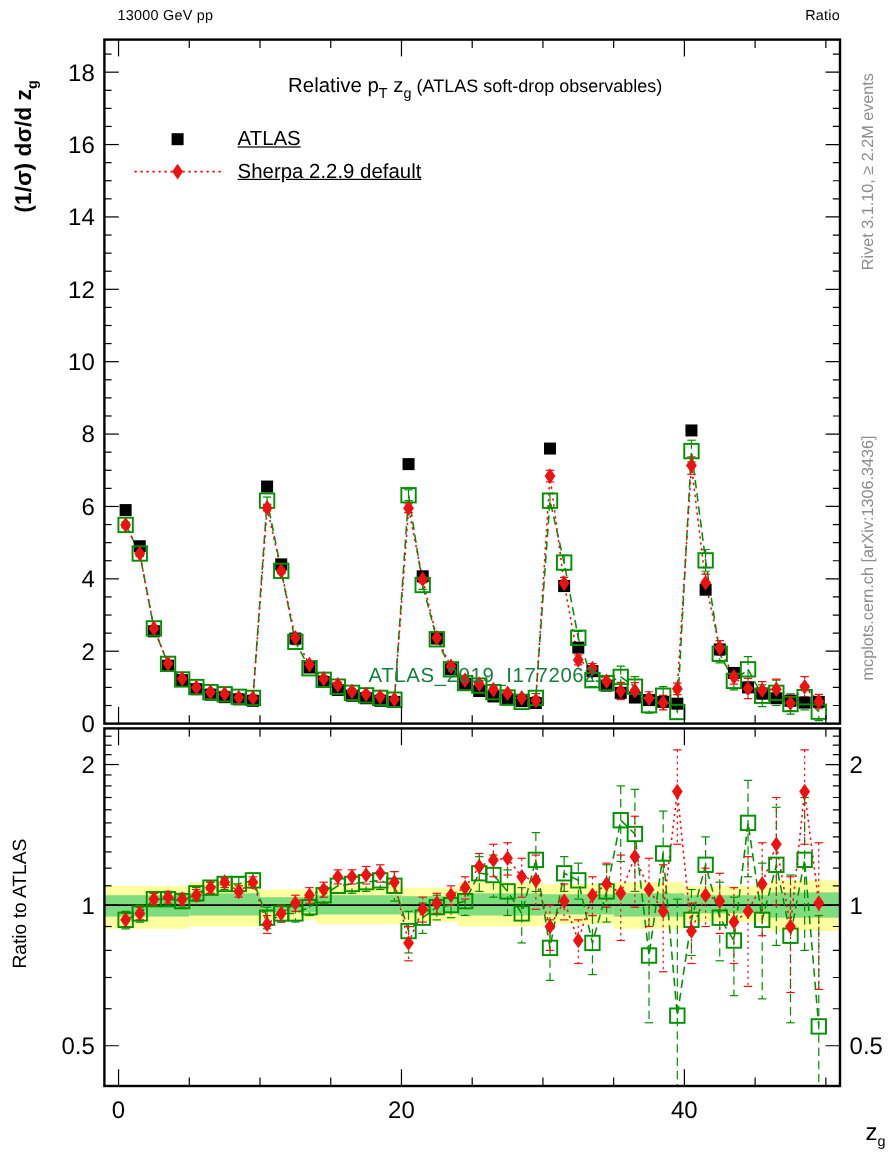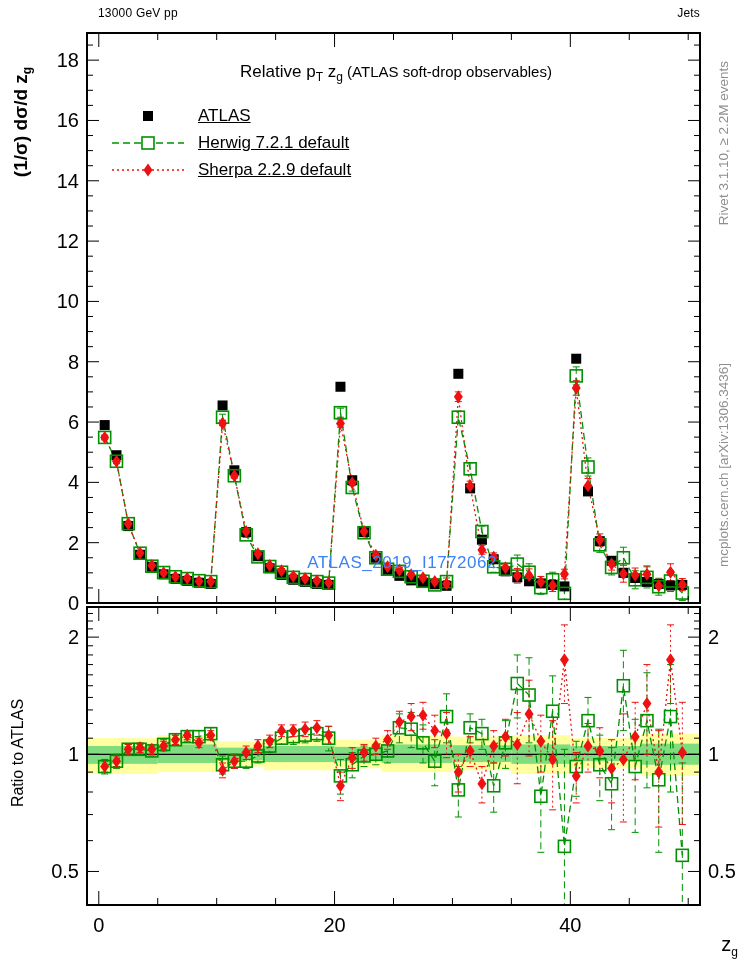--- a/index.html
+++ b/index.html
@@ -9,21 +9,21 @@
   }
   .abs{position:absolute;white-space:nowrap;}
   .hdr{font-size:12px;letter-spacing:0.2px;}
   .panel-title{font-size:17px;}
   .panel-title .paren{font-size:15px;}
   .panel-title sub, .axis-x-label sub, .rot sub {font-size:12px;}
   .legend{position:absolute;left:108px;top:102px;text-decoration:underline;}
   .legend-row{display:flex;align-items:center;height:27px;}
   .legend-row svg{display:block;margin-right:10px;}
   .legend-label{font-size:17px;}
-  .watermark{font-size:17px;color:#3b82f6;letter-spacing:0.5px;transform:translate(-50%,-50%);}
+  .watermark{font-size:17px;color:#15803d;letter-spacing:0.5px;transform:translate(-50%,-50%);}
   .rot{transform:translate(-50%,-50%) rotate(-90deg);}
   .ytitle-main{font-size:19px;font-weight:bold;}
   .ytitle-ratio{font-size:16px;}
   .note{font-size:13.5px;color:#8e8e8e;}
   .axis-x-label{font-size:20px;transform:translateX(-100%);}
   svg text{font-family:"Liberation Sans","DejaVu Sans",sans-serif;}
 </style>
 </head>
 <body>
 
@@ -1096,46 +1096,35 @@
         <text x="708" y="761.2838375061274" text-anchor="start">1</text>
         <text x="79" y="878.4537606340064" text-anchor="end">0.5</text>
         <text x="708" y="878.4537606340064" text-anchor="start">0.5</text>
         <text x="98.78846153846153" y="932" text-anchor="middle">0</text>
         <text x="334.5576923076923" y="932" text-anchor="middle">20</text>
         <text x="570.3269230769231" y="932" text-anchor="middle">40</text>
       </g>
     </svg>
 
   <div class="abs hdr" style="left:98px;top:6px">13000 GeV pp</div>
-  <div class="abs hdr" style="left:700px;top:6px;transform:translateX(-100%)">Jets</div>
+  <div class="abs hdr" style="left:700px;top:6px;transform:translateX(-100%)">Ratio</div>
 
   <div class="abs panel-title" style="left:396px;top:62px;transform:translateX(-50%)">
     <span>Relative p</span><sub>T</sub><span> z</span><sub>g</sub><span class="paren"> (ATLAS soft-drop observables)</span>
   </div>
 
   <div class="legend">
     <div class="legend-row">
       <svg width="80" height="18">
           <g></g>
           <g>
             <rect x="35" y="4" width="10" height="10" fill="#000000"></rect>
           </g>
         </svg>
       <span class="legend-label">ATLAS</span>
-    </div>
-    <div class="legend-row">
-      <svg width="80" height="18">
-          <g>
-            <line x1="4" x2="76" y1="9" y2="9" stroke="#009100" stroke-width="1.3" stroke-dasharray="7 4"></line>
-          </g>
-          <g>
-            <rect x="34" y="3" width="12" height="12" fill="#fff" stroke="#009100" stroke-width="1.6"></rect>
-          </g>
-        </svg>
-      <span class="legend-label">Herwig 7.2.1 default</span>
     </div>
     <div class="legend-row">
       <svg width="80" height="18">
           <g>
             <line x1="4" x2="76" y1="9" y2="9" stroke="#ee1111" stroke-width="1.3" stroke-dasharray="2 3"></line>
           </g>
           <g>
             <polygon points="40,2.5 44.5,9 40,15.5 35.5,9" fill="#ee1111"></polygon>
           </g>
         </svg>

